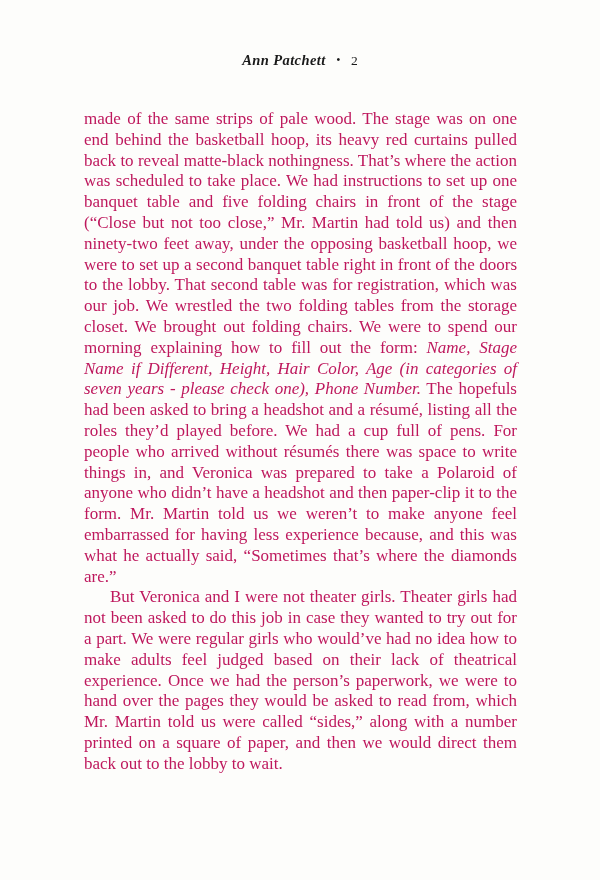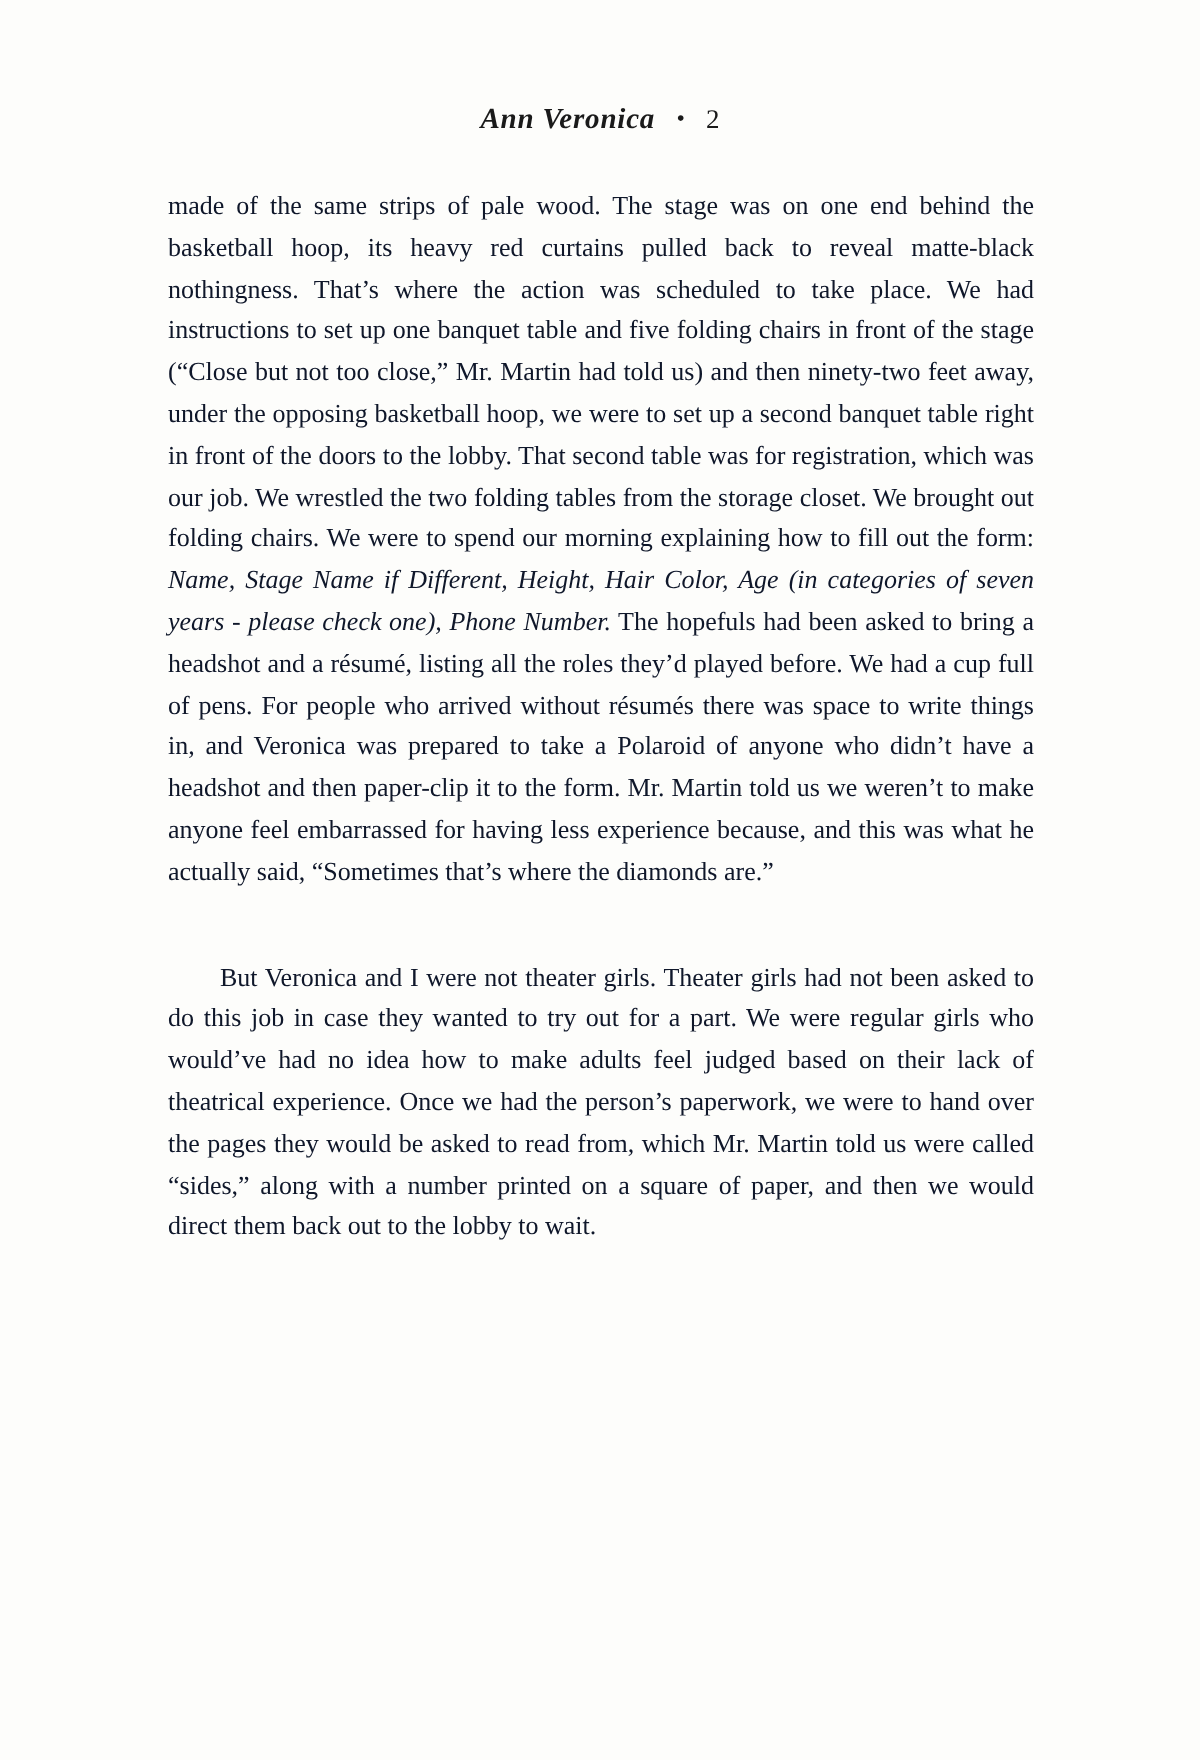--- a/index.html
+++ b/index.html
@@ -35,48 +35,47 @@
     margin: 0 7px;
     font-size: 12px;
     vertical-align: 1px;
   }
   .running-header .pagenum {
     font-size: 13.5px;
   }
 
   .page-body {
     position: absolute;
-    top: 93px;
+    top: 109px;
     left: 84px;
     width: 433px;
-    font-size: 13px;
+    font-size: 17px;
     line-height: 20.8px;
     text-align: justify;
-    color: #0f172a;
+    color: #be185d;
   }
   .page-body p {
     margin: 0;
     padding: 0;
     text-indent: 0;
   }
   .page-body p.indent {
     text-indent: 26px;
-    margin-top: 32px;
   }
   .page-body .it {
     font-style: italic;
   }
 </style>
 </head>
 <body>
 
 <div class="book-page">
 
   <div class="running-header">
-    <span class="author">Ann Veronica</span>
+    <span class="author">Ann Patchett</span>
     <span class="separator">•</span>
     <span class="pagenum">2</span>
   </div>
 
   <div class="page-body">
       <p><span>made of the same strips of pale wood. The stage was on one end behind the basketball hoop, its heavy red curtains pulled back to reveal matte-black nothingness. That’s where the action was scheduled to take place. We had instructions to set up one banquet table and five folding chairs in front of the stage (“Close but not too close,” Mr. Martin had told us) and then ninety-two feet away, under the opposing basketball hoop, we were to set up a second banquet table right in front of the doors to the lobby. That second table was for registration, which was our job. We wrestled the two folding tables from the storage closet. We brought out folding chairs. We were to spend our morning explaining how to fill out the form: </span><span class="it">Name, Stage Name if Different, Height, Hair Color, Age (in categories of seven years - please check one), Phone Number.</span><span> The hopefuls had been asked to bring a headshot and a résumé, listing all the roles they’d played before. We had a cup full of pens. For people who arrived without résumés there was space to write things in, and Veronica was prepared to take a Polaroid of anyone who didn’t have a headshot and then paper-clip it to the form. Mr. Martin told us we weren’t to make anyone feel embarrassed for having less experience because, and this was what he actually said, “Sometimes that’s where the diamonds are.”</span></p>
       <p class="indent"><span>But Veronica and I were not theater girls. Theater girls had not been asked to do this job in case they wanted to try out for a part. We were regular girls who would’ve had no idea how to make adults feel judged based on their lack of theatrical experience. Once we had the person’s paperwork, we were to hand over the pages they would be asked to read from, which Mr. Martin told us were called “sides,” along with a number printed on a square of paper, and then we would direct them back out to the lobby to wait.</span></p>
     </div>
 
 </div>

